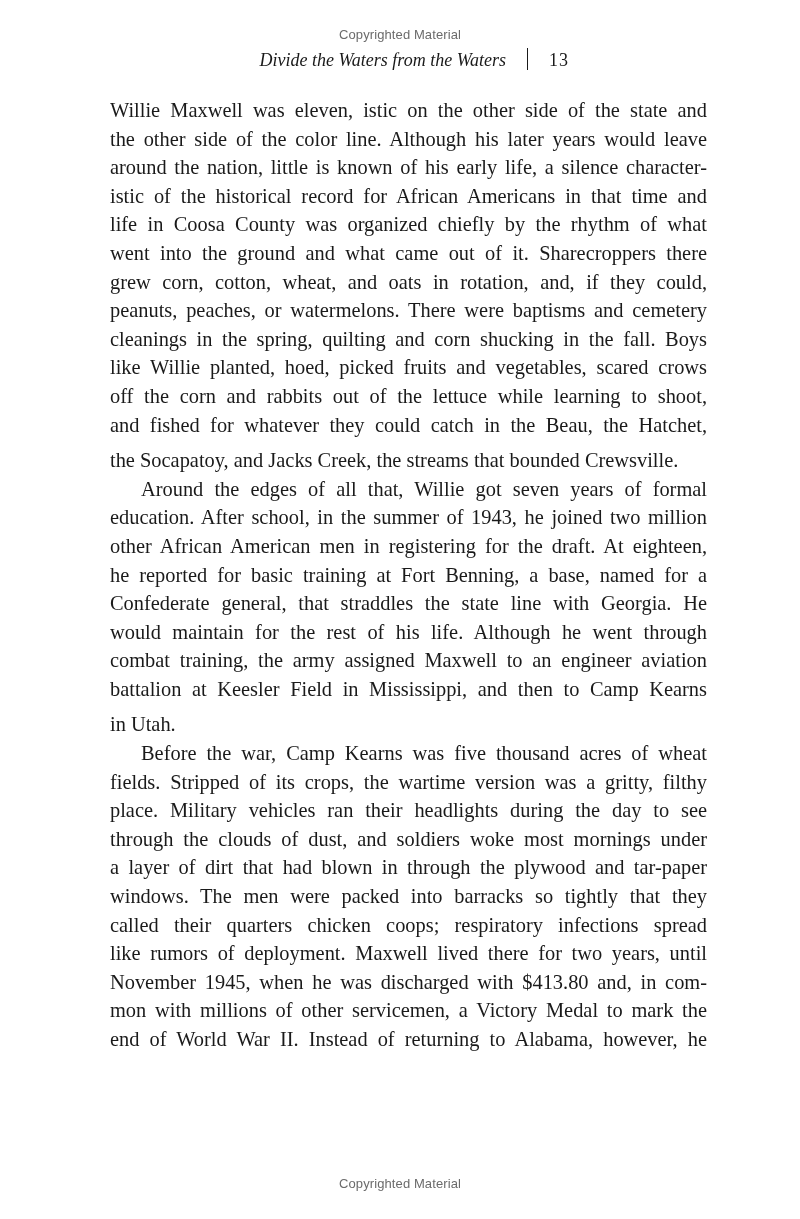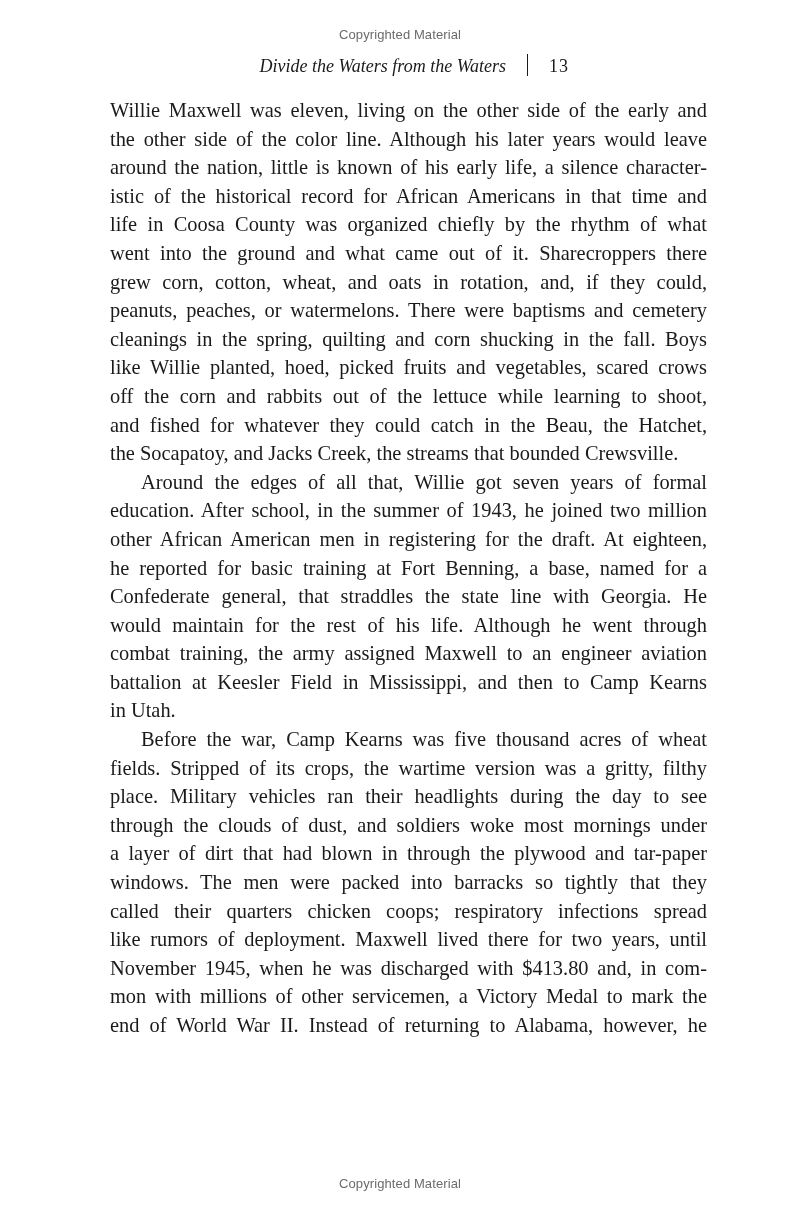--- a/index.html
+++ b/index.html
@@ -21,21 +21,21 @@
     font-family: "Liberation Sans", sans-serif;
     font-size: 13px;
     color: #6b6b6b;
     letter-spacing: 0.1px;
   }
   .watermark.top { top: 27px; }
   .watermark.bottom { top: 1176px; }
 
   .running-head {
     position: absolute;
-    top: 54px;
+    top: 48px;
     left: 0;
     width: 800px;
     height: 28px;
     font-family: "Liberation Serif", serif;
     font-size: 18px;
     color: #1a1a1a;
   }
   .running-head .title {
     position: absolute;
     right: 294px;
@@ -75,39 +75,40 @@
   }
   .text-block .line {
     display: block;
     text-align: justify;
     text-align-last: justify;
     white-space: nowrap;
     height: 28.6px;
   }
   .text-block .line.last {
     text-align-last: left;
+    margin-top: 7px;
   }
   .text-block .line.indent {
     text-indent: 31px;
   }
 </style>
 </head>
 <body>
 
 <div class="watermark top">Copyrighted Material</div>
 
 <div class="running-head">
   <span class="title">Divide the Waters from the Waters</span>
   <span class="sep"></span>
   <span class="page-num">13</span>
 </div>
 
 <div class="text-block" id="text-block">
     <p>
-      <span class="line">Willie Maxwell was eleven, living on the other side of the early and</span>
+      <span class="line">Willie Maxwell was eleven, istic on the other side of the state and</span>
       <span class="line">the other side of the color line. Although his later years would leave</span>
       <span class="line">around the nation, little is known of his early life, a silence character-</span>
       <span class="line">istic of the historical record for African Americans in that time and</span>
       <span class="line">life in Coosa County was organized chiefly by the rhythm of what</span>
       <span class="line">went into the ground and what came out of it. Sharecroppers there</span>
       <span class="line">grew corn, cotton, wheat, and oats in rotation, and, if they could,</span>
       <span class="line">peanuts, peaches, or watermelons. There were baptisms and cemetery</span>
       <span class="line">cleanings in the spring, quilting and corn shucking in the fall. Boys</span>
       <span class="line">like Willie planted, hoed, picked fruits and vegetables, scared crows</span>
       <span class="line">off the corn and rabbits out of the lettuce while learning to shoot,</span>

